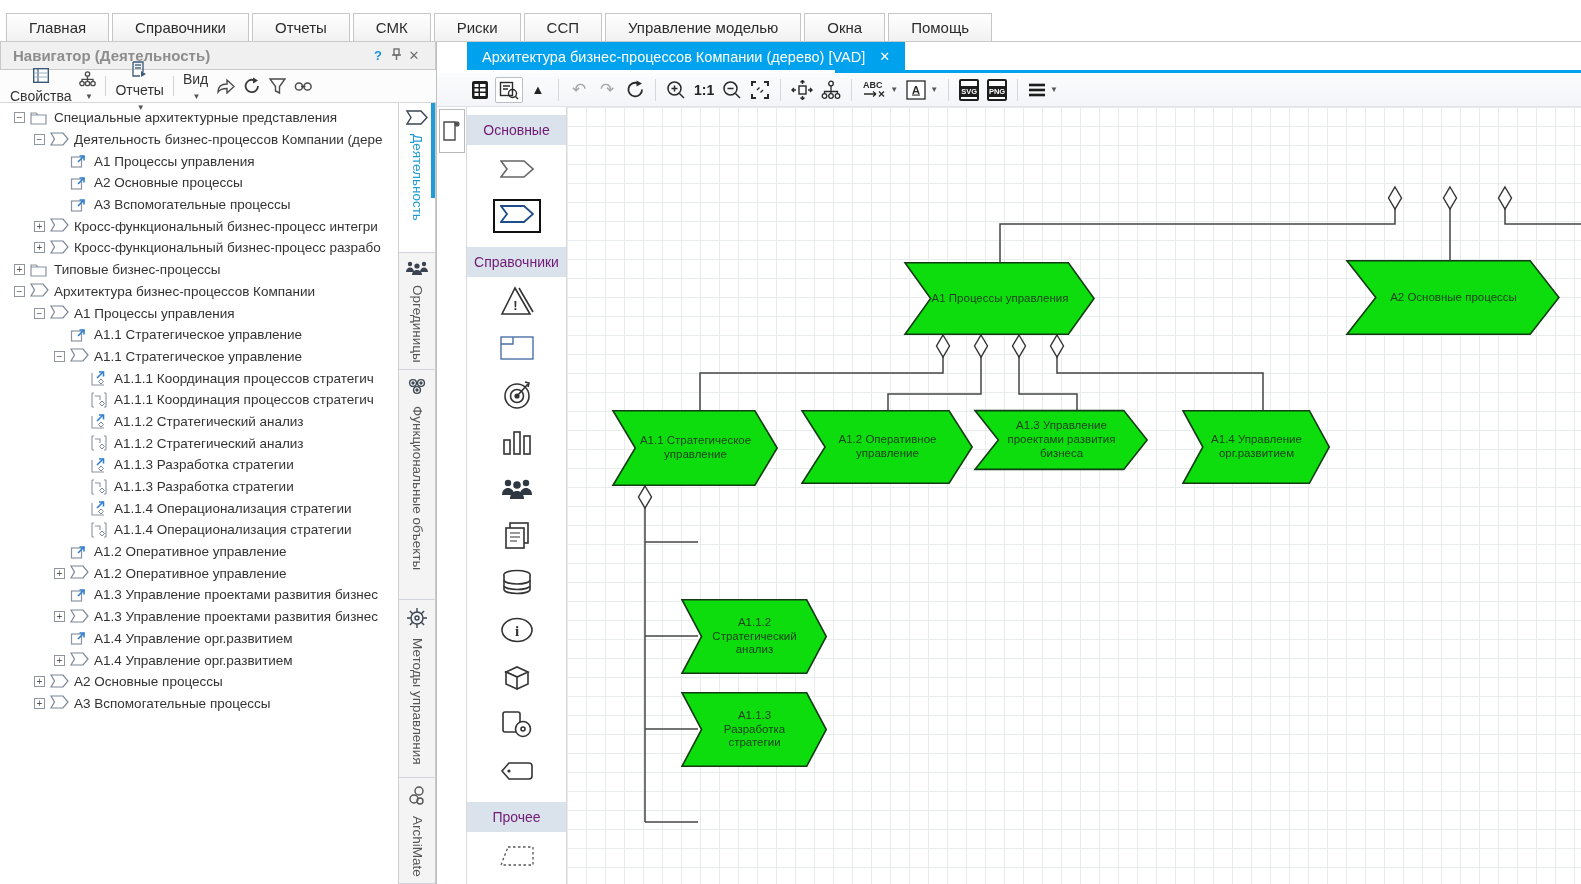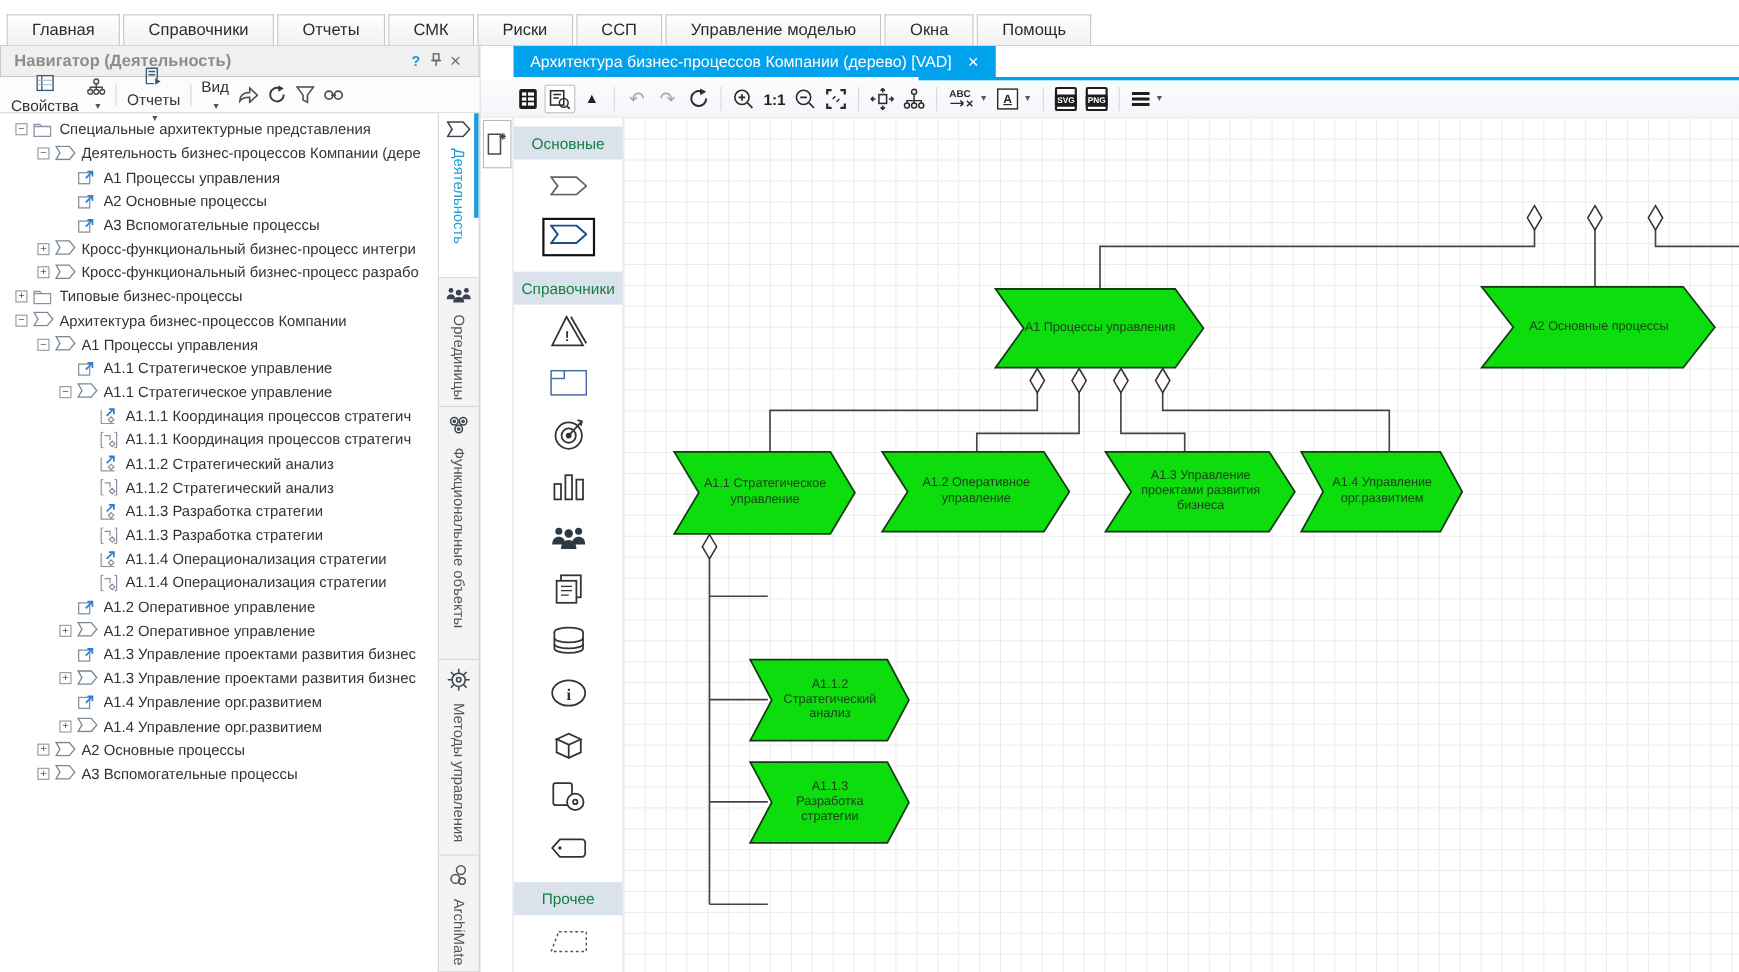--- a/index.html
+++ b/index.html
@@ -71,21 +71,21 @@
   .export-page { width:20px; height:22px; border:2px solid #1d1d1d; border-radius:2px;
     display:flex; align-items:flex-end; justify-content:center; padding-bottom:2px; background:#fff; }
 
   .editor-body { position:relative; display:flex; height:777px; }
   .tool-strip { width:30px; border-right:1px solid #d9d9d9; background:#fff; padding-top:2px;
     display:flex; flex-direction:column; align-items:center; }
   .strip-btn { width:26px; height:44px; border:1px solid #b9b9b9; display:flex; align-items:center;
     justify-content:center; cursor:pointer; background:#fff; }
 
   .palette { width:100px; border-right:1px solid #d9d9d9; background:#fff; overflow:hidden; }
-  .pal-header { height:30px; margin-top:8px; background:#dae3ec; color:#15803d; font-size:14px;
+  .pal-header { height:30px; margin-top:8px; background:#dae3ec; color:#701a75; font-size:14px;
     display:flex; align-items:center; justify-content:center; }
   .pal-header:first-child { margin-top:8px; }
   .pal-item { height:47px; display:flex; align-items:center; justify-content:center; cursor:pointer; }
   .pal-item.selected .selbox { border:2px solid #111; padding:4px 5px; background:#fff; }
 
   
   .canvas { position:relative; flex:1; background:#fff;
     background-image:linear-gradient(#e9eced 1px, transparent 1px),
                      linear-gradient(90deg,#e9eced 1px, transparent 1px);
     background-size:19px 19px; overflow:hidden; }
@@ -794,21 +794,21 @@
               <polygon points="0,1 172,1 199,50 172,99 0,99 27,50" fill="#0ddd0d" stroke="#123d12" stroke-width="1.6" vector-effect="non-scaling-stroke"></polygon>
             </svg>
             <div class="lbl">А1.1 Стратегическое управление</div>
           </div>
           <div class="shape" style="left: 235px; top: 303px; width: 171px; height: 74px;">
             <svg class="body" viewBox="0 0 200 100" preserveAspectRatio="none">
               <polygon points="0,1 172,1 199,50 172,99 0,99 27,50" fill="#0ddd0d" stroke="#123d12" stroke-width="1.6" vector-effect="non-scaling-stroke"></polygon>
             </svg>
             <div class="lbl">А1.2 Оперативное управление</div>
           </div>
-          <div class="shape" style="left: 438px; top: 303px; width: 173px; height: 74px;">
+          <div class="shape" style="left: 408px; top: 303px; width: 173px; height: 60px;">
             <svg class="body" viewBox="0 0 200 100" preserveAspectRatio="none">
               <polygon points="0,1 172,1 199,50 172,99 0,99 27,50" fill="#0ddd0d" stroke="#123d12" stroke-width="1.6" vector-effect="non-scaling-stroke"></polygon>
             </svg>
             <div class="lbl">А1.3 Управление проектами развития бизнеса</div>
           </div>
           <div class="shape" style="left: 616px; top: 303px; width: 147px; height: 74px;">
             <svg class="body" viewBox="0 0 200 100" preserveAspectRatio="none">
               <polygon points="0,1 172,1 199,50 172,99 0,99 27,50" fill="#0ddd0d" stroke="#123d12" stroke-width="1.6" vector-effect="non-scaling-stroke"></polygon>
             </svg>
             <div class="lbl">А1.4 Управление орг.развитием</div>

